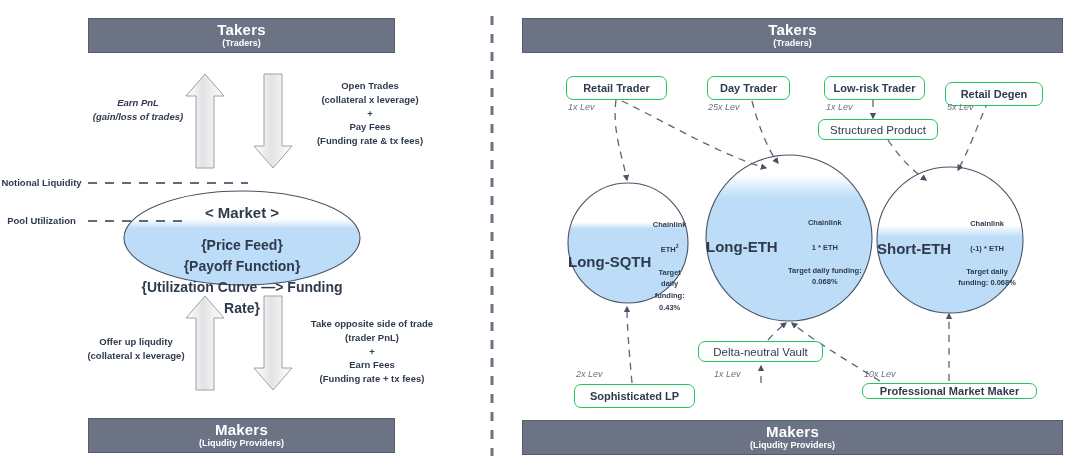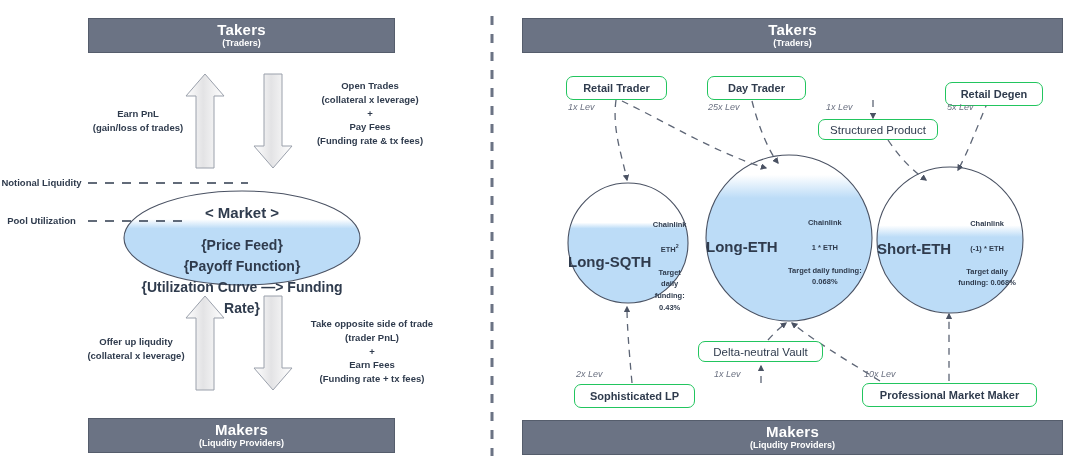--- a/index.html
+++ b/index.html
@@ -145,21 +145,21 @@
     <div class="rolebar" style="left:88px;top:18px;width:307px;height:35px;">
       <div class="t1">Takers</div>
       <div class="t2">(Traders)</div>
     </div>
 
     <div class="rolebar" style="left:88px;top:418px;width:307px;height:35px;">
       <div class="t1">Makers</div>
       <div class="t2">(Liqudity Providers)</div>
     </div>
 
-    <div class="flowtext" style="left:88px;top:107px;width:100px;">Earn PnL
+    <div class="flowtext" style="left:88px;top:96px;width:100px;font-style:italic;">Earn PnL
 (gain/loss of trades)</div>
 
     <div class="flowtext" style="left:296px;top:79px;width:148px;">Open Trades
 (collateral x leverage)
 +
 Pay Fees
 (Funding rate &amp;  tx fees)</div>
 
     <div class="flowtext" style="left:82px;top:335px;width:108px;">Offer up liqudity
 (collateral  x leverage)</div>
@@ -187,23 +187,24 @@
     </div>
 
     <div class="rolebar" style="left:522px;top:420px;width:541px;height:35px;">
       <div class="t1">Makers</div>
       <div class="t2">(Liqudity Providers)</div>
     </div>
 
     <div class="nbox" style="left:566px;top:76px;width:101px;height:24px;">Retail Trader</div>
     <div class="lev" style="left:568px;top:102px;">1x Lev</div>
 
-    <div class="nbox" style="left:707px;top:76px;width:99px;height:24px;">Day Trader</div>
+    <div class="nbox" style="left:707px;top:76px;width:83px;height:24px;">Day Trader</div>
     <div class="lev" style="left:708px;top:102px;">25x Lev</div>
 
+    <div class="nbox" style="left:824px;top:76px;width:101px;height:24px;">Low-risk Trader</div>
     <div class="lev" style="left:826px;top:102px;">1x Lev</div>
 
     <div class="nbox" style="left:945px;top:82px;width:98px;height:24px;">Retail Degen</div>
     <div class="lev" style="left:947px;top:102px;">5x Lev</div>
 
     <div class="nbox plain" style="left:698px;top:341px;width:125px;height:21px;">Delta-neutral Vault</div>
 
     <div class="nbox plain" style="left:818px;top:119px;width:120px;height:21px;">Structured Product</div>
 
     <div class="circ-wrap" style="left:568px;top:199px;width:120px;">
@@ -231,17 +232,17 @@
         <div><span>(-1) * ETH</span><sup></sup></div>
         <div>Target daily funding: 0.068%</div>
       </div>
     </div>
 
     <div class="nbox" style="left:574px;top:384px;width:121px;height:24px;">Sophisticated LP</div>
     <div class="lev" style="left:576px;top:369px;">2x Lev</div>
 
     <div class="lev" style="left:714px;top:369px;">1x Lev</div>
 
-    <div class="nbox" style="left:862px;top:383px;width:175px;height:24px;">Professional Market Maker</div>
+    <div class="nbox" style="left:862px;top:383px;width:175px;height:16px;">Professional Market Maker</div>
     <div class="lev" style="left:864px;top:369px;">10x Lev</div>
 
   </div>
 </div>
 
 </body></html>

